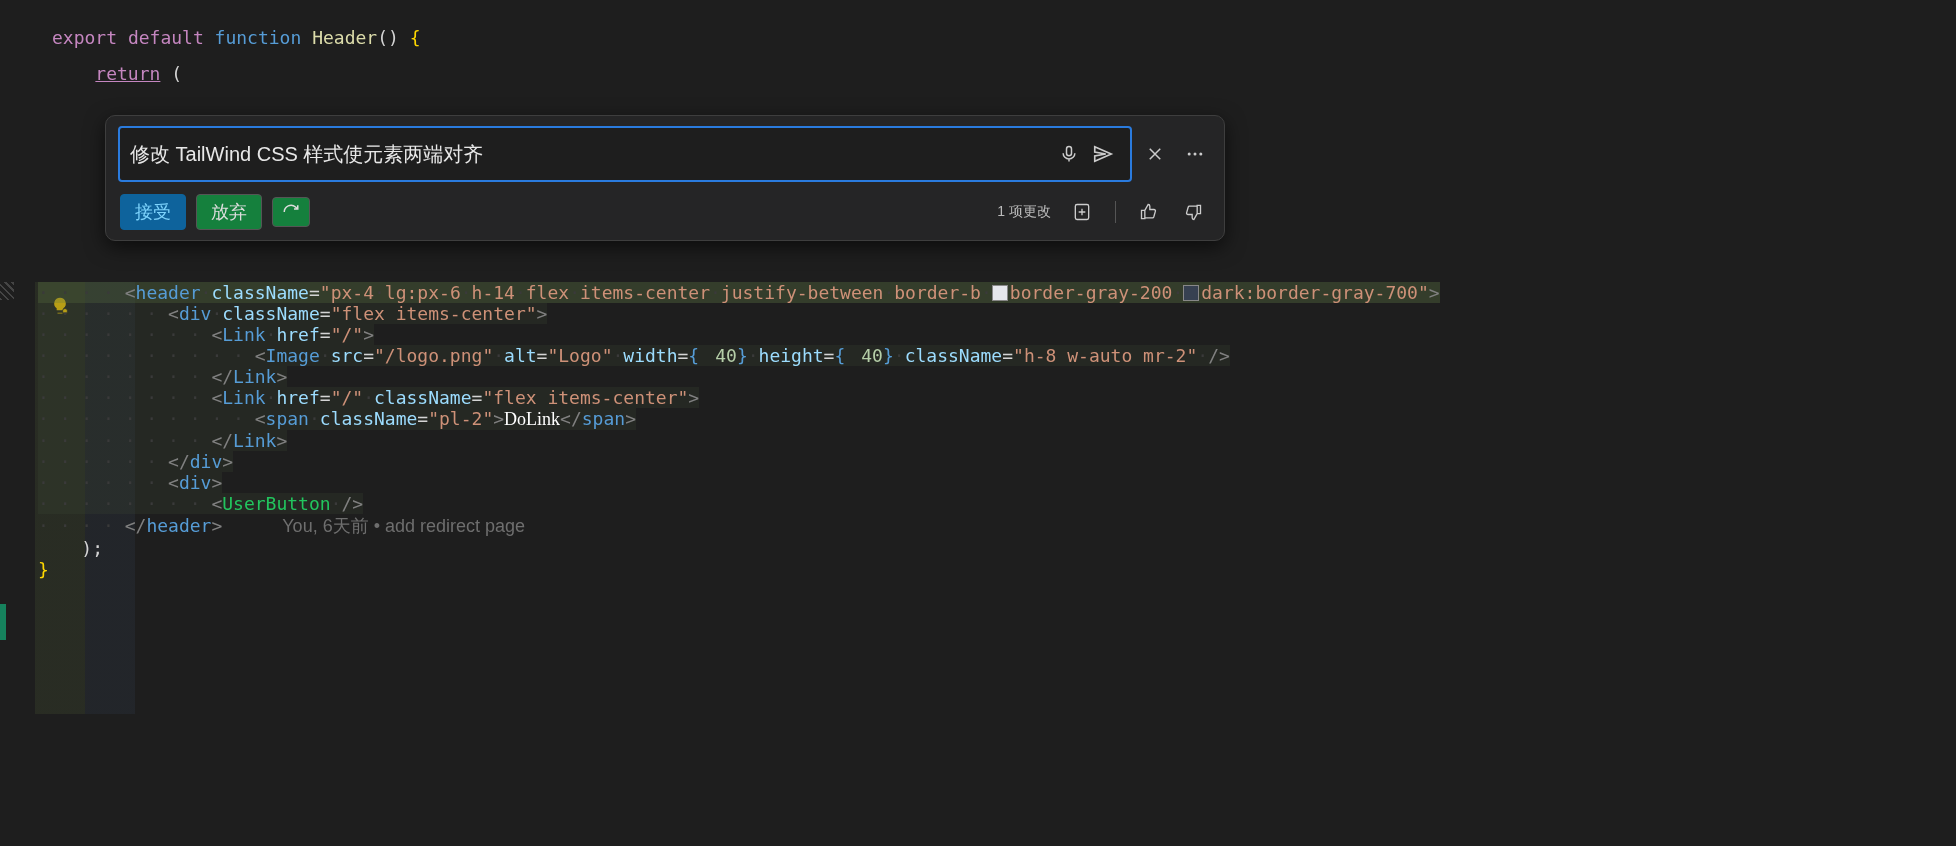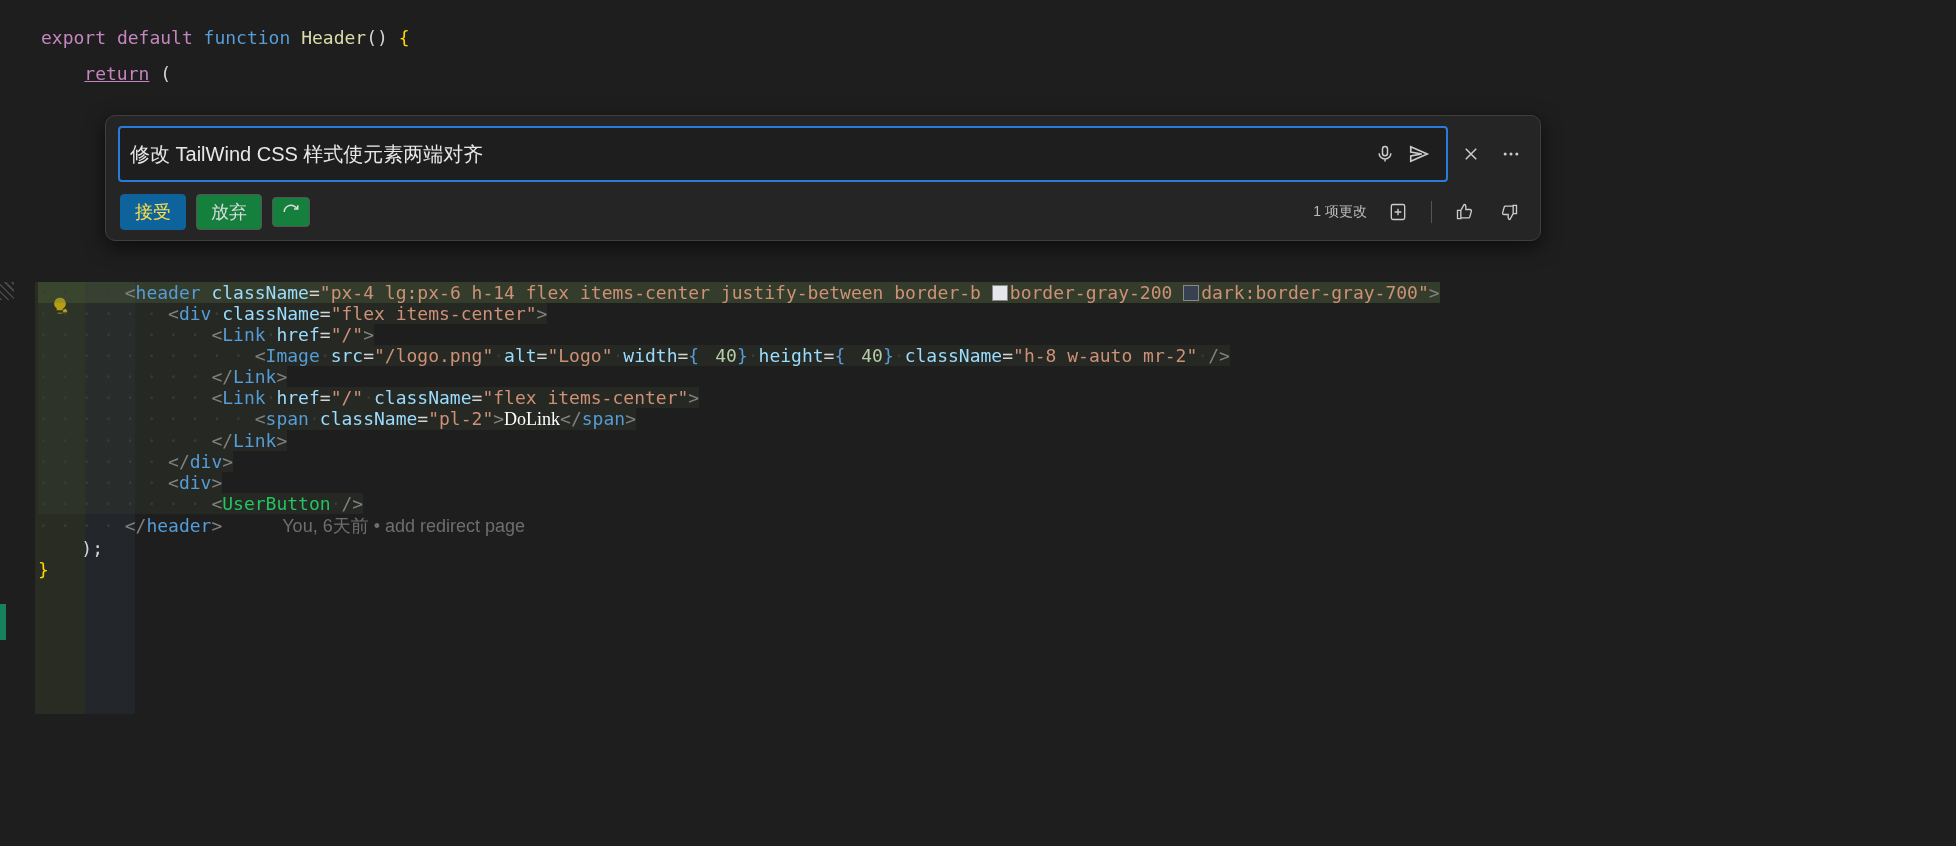--- a/index.html
+++ b/index.html
@@ -8,21 +8,21 @@
     font-family: "Menlo", "Consolas", monospace;
     font-size: 18px;
     color: #d4d4d4;
     width: 1956px;
     height: 846px;
     overflow: hidden;
     position: relative;
   }
   .editor {
     padding-top: 20px;
-    padding-left: 41px;
+    padding-left: 52px;
     line-height: 36px;
     position: relative;
   }
   .code-line { white-space: pre; }
   .kw-export { color: #c586c0; }
   .kw-func { color: #569cd6; }
   .fn-name { color: #dcdcaa; }
   .kw-return { color: #c586c0; text-decoration: underline; }
   .punct { color: #d4d4d4; }
   .tag-bracket { color: #808080; }
@@ -49,21 +49,21 @@
     margin-right: 2px;
   }
   .swatch.light { background: #e5e7eb; }
   .swatch.dark { background: #374151; }
 
   
   .suggest-panel {
     position: absolute;
     left: 105px;
     top: 115px;
-    width: 1436px;
+    width: 1120px;
     background: #252526;
     border: 1px solid #3e3e3e;
     border-radius: 10px;
     box-shadow: 0 6px 20px rgba(0,0,0,0.6);
     padding: 10px 12px 10px 12px;
     z-index: 10;
   }
   .input-row {
     display: flex;
     align-items: center;
@@ -105,21 +105,21 @@
     padding: 5px 14px;
     border-radius: 4px;
     border: 1px solid #555;
     color: #ddd;
     background: #15803d;
     cursor: pointer;
   }
   .pill.primary {
     background: #0e639c;
     border-color: #0e639c;
-    color: #fde047;
+    color: #7dd3fc;
   }
   .spacer { flex: 1; }
   .changes-text {
     font-family: -apple-system, "Segoe UI", sans-serif;
     color: #bbb;
     font-size: 14px;
     margin-right: 4px;
   }
   .thin-divider {
     width: 1px; height: 22px; background: #555;

